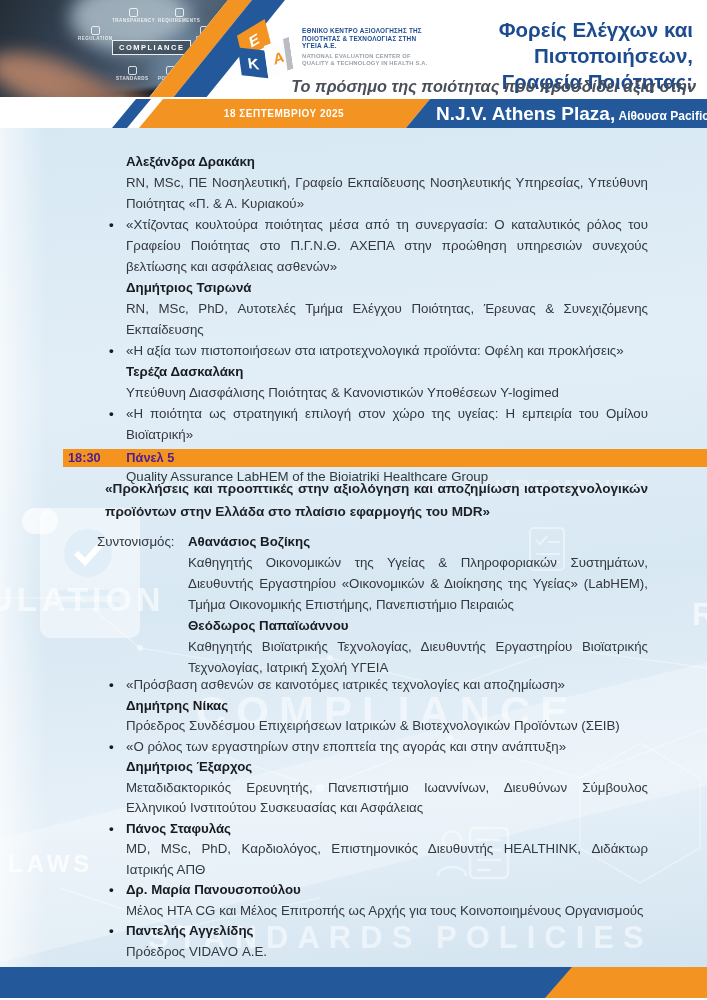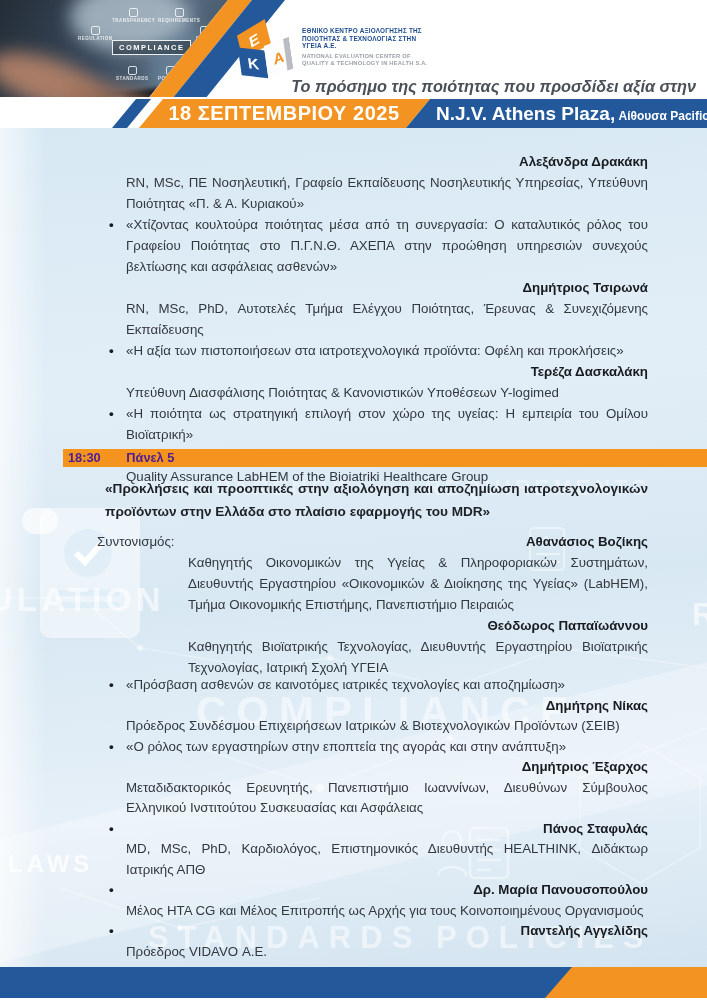--- a/index.html
+++ b/index.html
@@ -75,33 +75,33 @@
     color:#4a5058;font-style:italic;font-weight:600;font-size:16.3px;}
 
   .datebar-white{position:absolute;left:0;top:97px;width:707px;height:31px;background:#fff;}
   .datebar-orange{position:absolute;left:0;top:99px;width:707px;height:29px;background:#F39322;
     clip-path:polygon(163px 0,430px 0,406px 29px,139px 29px);}
   .datebar-blue{position:absolute;left:0;top:99px;width:707px;height:29px;background:#23599B;
     clip-path:polygon(430px 0,707px 0,707px 29px,406px 29px);}
   .datebar-stripe{position:absolute;left:0;top:99px;width:707px;height:29px;background:#23599B;
     clip-path:polygon(136px 0,151px 0,127px 29px,112px 29px);}
   .date-text{position:absolute;left:168px;top:99px;width:232px;height:29px;line-height:29px;
-    text-align:center;color:#fff;font-size:20px;font-weight:600;letter-spacing:.5px;}
+    text-align:center;color:#fff;font-size:10px;font-weight:600;letter-spacing:.5px;}
   .date-text b{font-weight:800;}
   .venue-text{position:absolute;left:436px;top:99px;width:268px;height:29px;line-height:29px;
     text-align:center;color:#fff;white-space:nowrap;}
   .venue-main{font-size:19px;font-weight:800;}
   .venue-sub{font-size:12px;font-weight:700;}
 
   
   .content{position:absolute;left:0;top:0;width:707px;color:#33383e;font-size:13.3px;}
   .list1{position:absolute;left:126px;top:151px;width:522px;line-height:21px;}
   .list2{position:absolute;left:126px;top:675px;width:522px;line-height:20.5px;}
   .entry{position:relative;}
-  .entry .name{font-weight:800;color:#181b1f;text-align:right;}
+  .entry .name{font-weight:800;color:#181b1f;}
   .entry .desc{text-align:justify;}
   .entry.topic{text-align:justify;}
   .bulleted::before{content:"\2022";position:absolute;left:-17px;top:0;color:#181b1f;font-weight:700;}
 
   .panelbar{position:absolute;left:63px;top:449px;width:648px;height:18px;background:#F4941F;
     color:#4c1d95;font-weight:700;font-size:12.8px;line-height:18px;}
   .panelbar .time{margin-left:5px;}
   .panelbar .plabel{margin-left:22px;}
 
   .panel-title{position:absolute;left:105px;top:477px;width:543px;
@@ -197,20 +197,24 @@
     <div class="logo-cube">
       <div class="cube-face cube-top">Ε</div>
       <div class="cube-face cube-left">Κ</div>
       <div class="cube-face cube-right">Α</div>
     </div>
     <div class="logo-text">
       <div class="logo-gr">ΕΘΝΙΚΟ ΚΕΝΤΡΟ ΑΞΙΟΛΟΓΗΣΗΣ ΤΗΣ ΠΟΙΟΤΗΤΑΣ &amp; ΤΕΧΝΟΛΟΓΙΑΣ ΣΤΗΝ ΥΓΕΙΑ Α.Ε.</div>
       <div class="logo-en">NATIONAL EVALUATION CENTER OF QUALITY &amp; TECHNOLOGY IN HEALTH S.A.</div>
     </div>
 
+    <div class="title">
+      <span>Φορείς Ελέγχων και Πιστοποιήσεων,</span><br>
+      <span>Γραφεία Ποιότητας:</span>
+    </div>
     <div class="subtitle">Το πρόσημο της ποιότητας που προσδίδει αξία στην ανθρώπινη υγεία</div>
 
     <div class="datebar-white"></div>
     <div class="datebar-stripe"></div>
     <div class="datebar-orange"></div>
     <div class="datebar-blue"></div>
     <div class="date-text"><b>18</b> <span>ΣΕΠΤΕΜΒΡΙΟΥ</span> <b>2025</b></div>
     <div class="venue-text"><span class="venue-main">N.J.V. Athens Plaza,</span><span class="venue-sub"> Αίθουσα Pacific, ΑΘΗΝΑ</span></div>
   </div>
 

